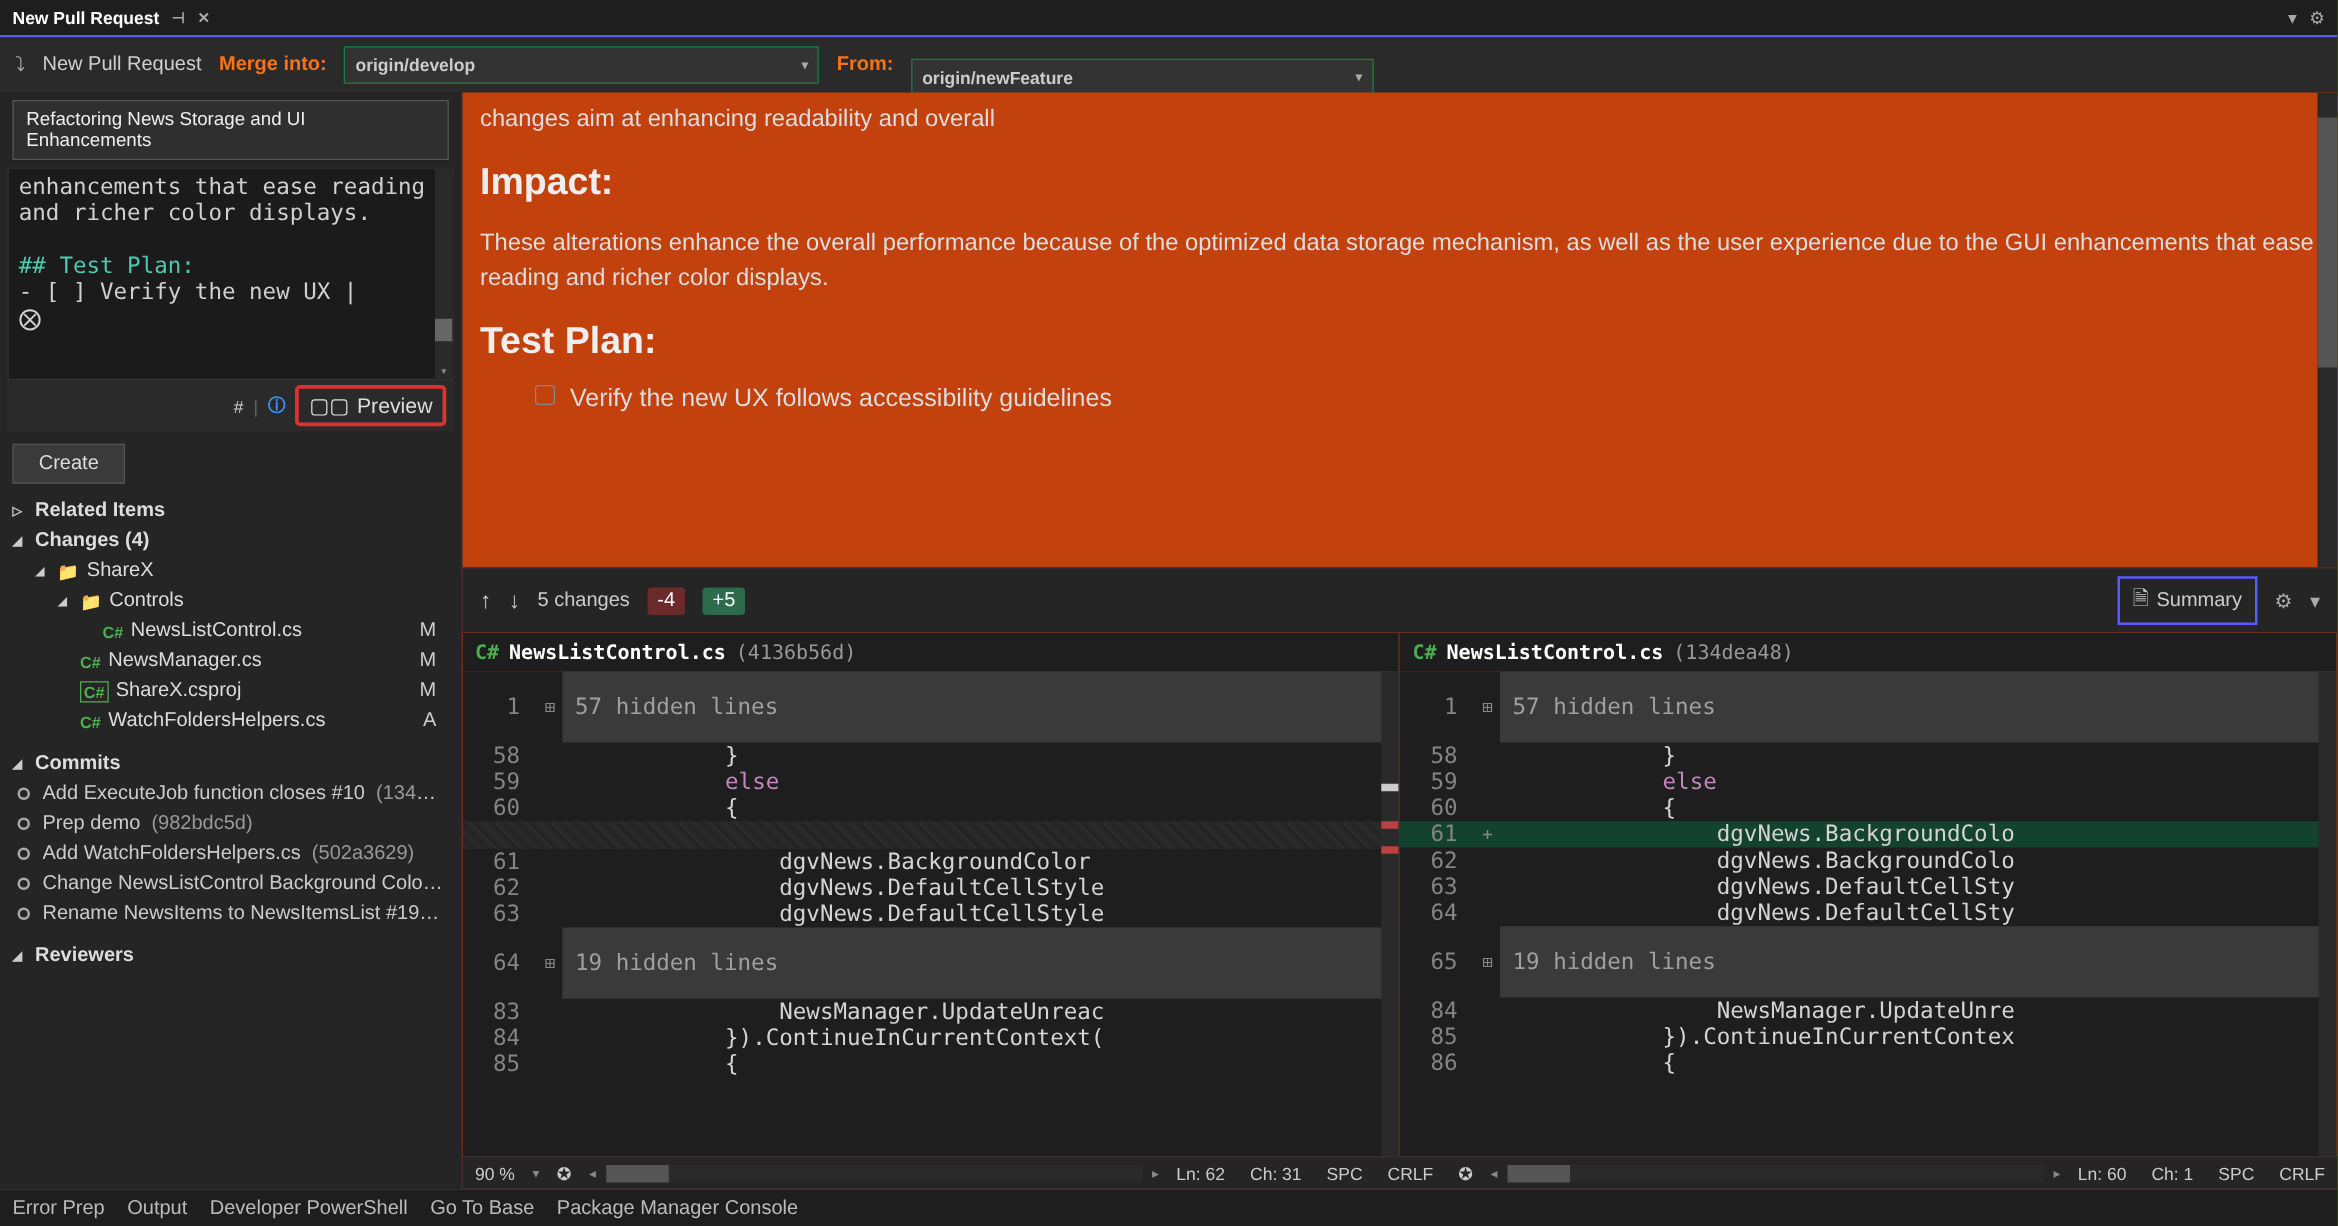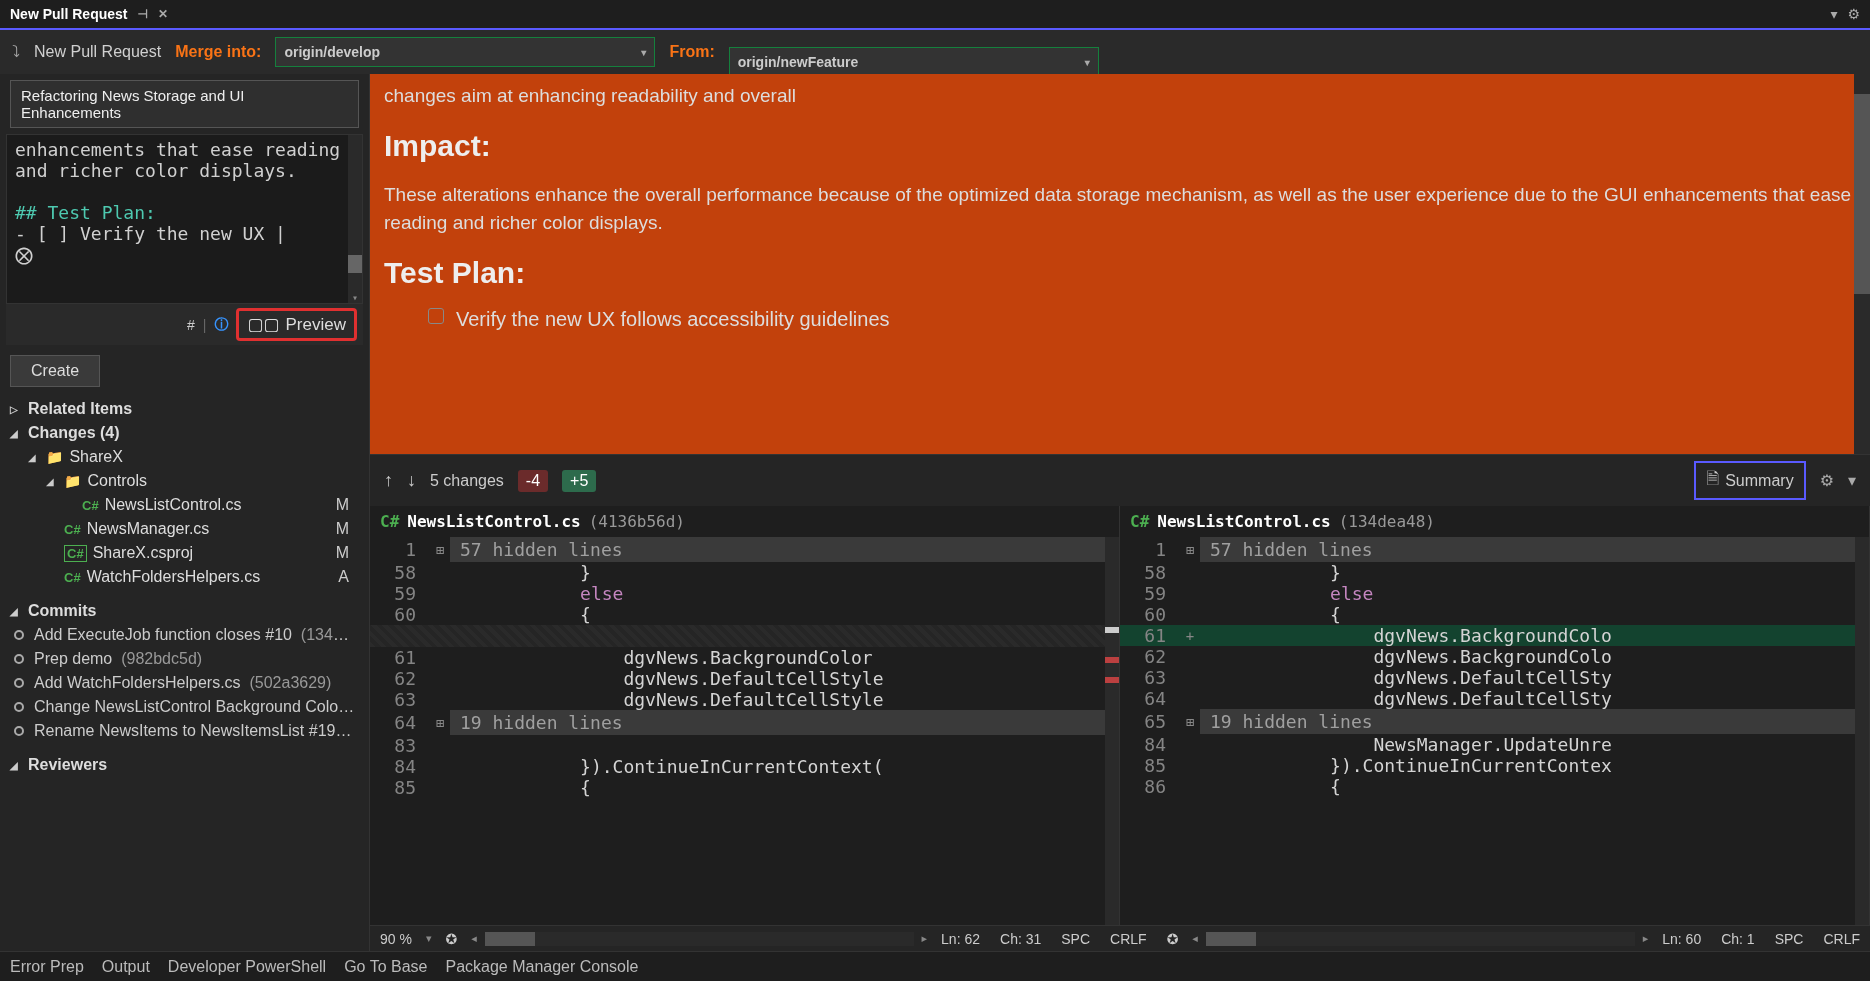--- a/index.html
+++ b/index.html
@@ -214,21 +214,21 @@
   font-size: 16px;
   background: #1e1e1e;
 }
 .file-hdr .fic { color: #4caf50; font-weight: bold; }
 .file-hdr .fname { font-weight: 600; color: #fff; }
 .file-hdr .fhash { color: #999; }
 .code-area { flex: 1; overflow: hidden; background: #1e1e1e; font-size: 18px; position: relative; }
 .code-line { display: flex; align-items: center; }
 .ln-num { width: 60px; text-align: right; color: #858585; padding-right: 14px; }
 .exp { width: 20px; text-align: center; color: #888; font-size: 14px; }
-.hidden-lbl { background: #3a3a3a; color: #a0a0a0; padding: 2px 10px; flex: 1; }
+.hidden-lbl { background: #3a3a3a; color: #a0a0a0; padding: 18px 10px; flex: 1; }
 .code-txt { color: #d4d4d4; white-space: pre; flex: 1; overflow: hidden; }
 .kw { color: #c586c0; }
 .added-line { background: #13432f; }
 .marker-col { position: absolute; right: 0; top: 0; bottom: 0; width: 14px; background: #2a2a2a; }
 .marker-col .m { position: absolute; width: 14px; height: 6px; }
 .m.red { background: #bb4040; }
 .m.white { background: #ccc; }
 
 .editor-footer {
   display: flex;
@@ -466,20 +466,21 @@
               <span class="code-txt">                <span>dgvNews.DefaultCellStyle</span></span>
             </div>
           <div class="code-line">
               <span class="ln-num">64</span>
               <span class="exp">⊞</span>
               <span class="hidden-lbl">19 hidden lines</span>
             </div>
           <div class="code-line">
               <span class="ln-num">83</span>
               <span class="exp"></span>
+              <span class="code-txt">                <span>NewsManager.UpdateUnreac</span></span>
             </div>
           <div class="code-line">
               <span class="ln-num">84</span>
               <span class="exp"></span>
               <span class="code-txt">            <span>}).ContinueInCurrentContext(</span></span>
             </div>
           <div class="code-line">
               <span class="ln-num">85</span>
               <span class="exp"></span>
               <span class="code-txt">            <span>{</span></span>

